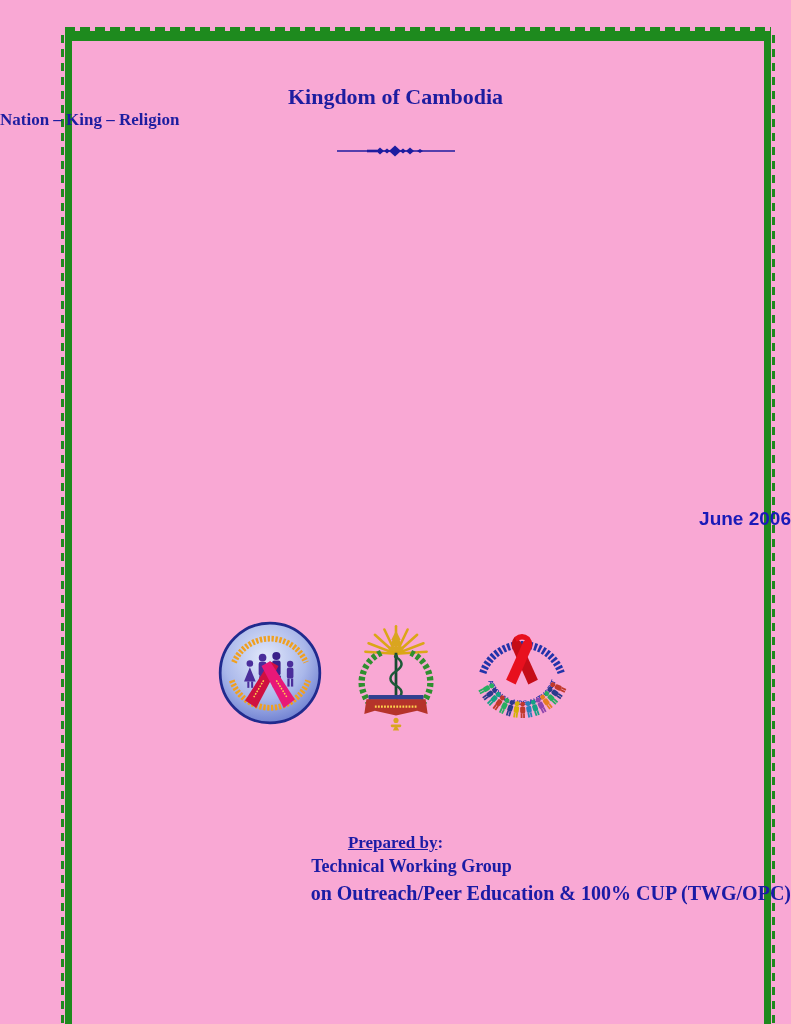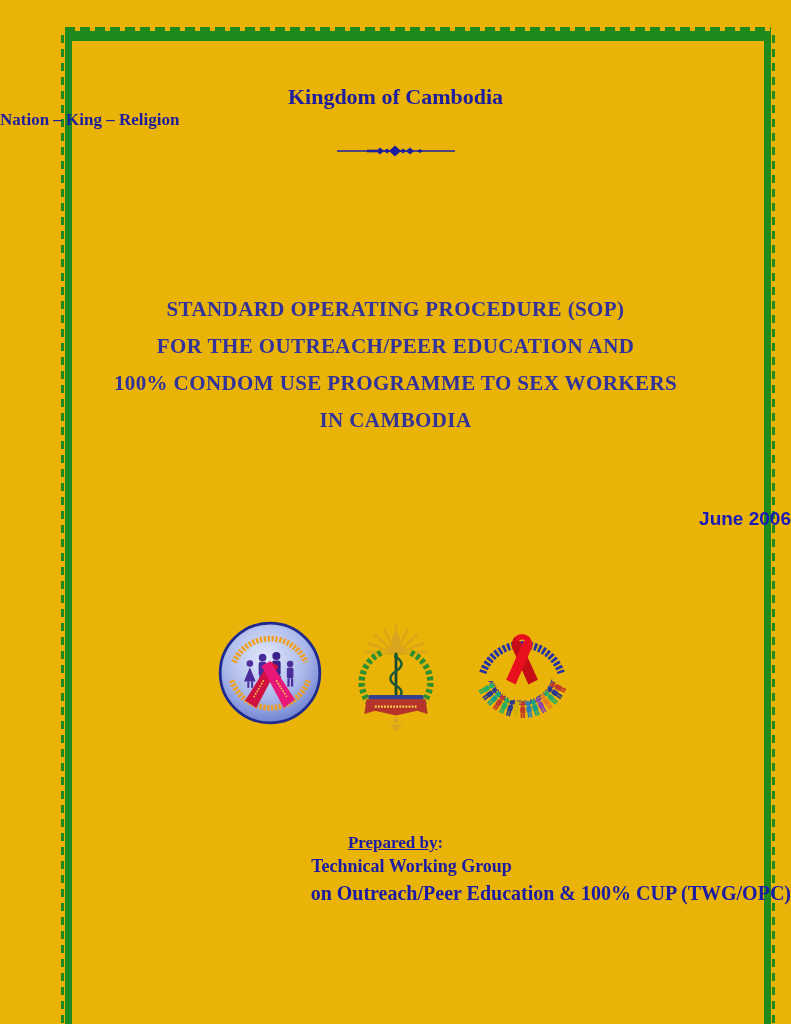--- a/index.html
+++ b/index.html
@@ -4,21 +4,21 @@
 <style>
   :root{
     --border_green:#1e8a1e;
     --header_navy:#1d1da0;
     --title_navy:#32329b;
     --date_blue:#1a1ab8;
     --footer_navy:#1b1ba5;
     --ribbon_red:#e8101e;
   }
   html,body{margin:0;padding:0;background:#ffffff;}
-  .page{position:relative;width:791px;height:1024px;background:#eab308;overflow:hidden;
+  .page{position:relative;width:791px;height:1024px;background:#f9a8d4;overflow:hidden;
         font-family:"Liberation Serif",serif;}
   
   .frame{position:absolute;left:65px;right:20px;top:31px;bottom:0;
          border-top:10px solid var(--border_green);
          border-left:7px solid var(--border_green);
          border-right:7px solid var(--border_green);}
   .frame::before{content:"";position:absolute;top:-14px;left:-7px;right:-7px;height:4px;
          background:repeating-linear-gradient(90deg,var(--border_green) 0 10px,transparent 10px 15px);}
   .frame-dash-left{position:absolute;left:-11px;top:-6px;bottom:0;width:3px;
          background:repeating-linear-gradient(180deg,var(--border_green) 0 8px,transparent 8px 14px);}
@@ -69,26 +69,20 @@
     <line x1="6" y1="7" x2="124" y2="7" stroke="#1d1da0" stroke-width="1.3"></line>
     <polygon points="45,7 49,3.5 53,7 49,10.5" fill="#1d1da0"></polygon>
     <polygon points="53,7 56,4.5 59,7 56,9.5" fill="#1d1da0"></polygon>
     <polygon points="58,7 64,1.5 70,7 64,12.5" fill="#1d1da0"></polygon>
     <polygon points="69,7 72,4.5 75,7 72,9.5" fill="#1d1da0"></polygon>
     <polygon points="75,7 79,3.5 83,7 79,10.5" fill="#1d1da0"></polygon>
     <polygon points="86,7 89,5 92,7 89,9" fill="#1d1da0"></polygon>
     <rect x="36" y="5.7" width="10" height="2.6" fill="#1d1da0"></rect>
   </svg>
 
-  <div class="title-block">
-    <div>STANDARD OPERATING PROCEDURE (SOP)</div>
-    <div>FOR THE OUTREACH/PEER EDUCATION AND</div>
-    <div>100% CONDOM USE PROGRAMME TO SEX WORKERS</div>
-    <div>IN CAMBODIA</div>
-  </div>
 
   <div class="date">June 2006</div>
 
   <div class="logos">
 
     <svg class="logo" width="106" height="106" viewBox="0 0 100 100">
       <defs>
         <radialGradient id="g1" cx="45%" cy="35%" r="75%">
           <stop offset="0%" stop-color="#e3e9fb"></stop>
           <stop offset="55%" stop-color="#aab8ea"></stop>

